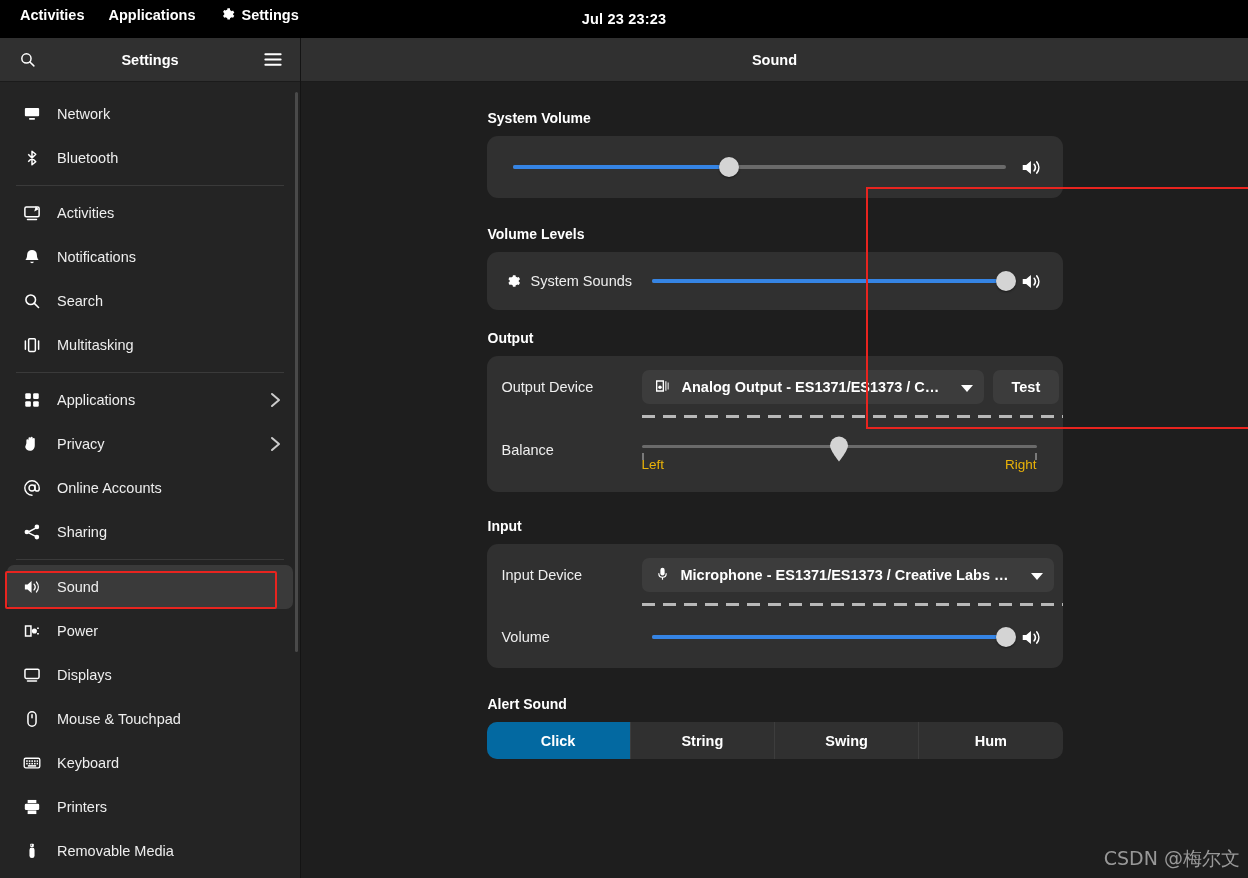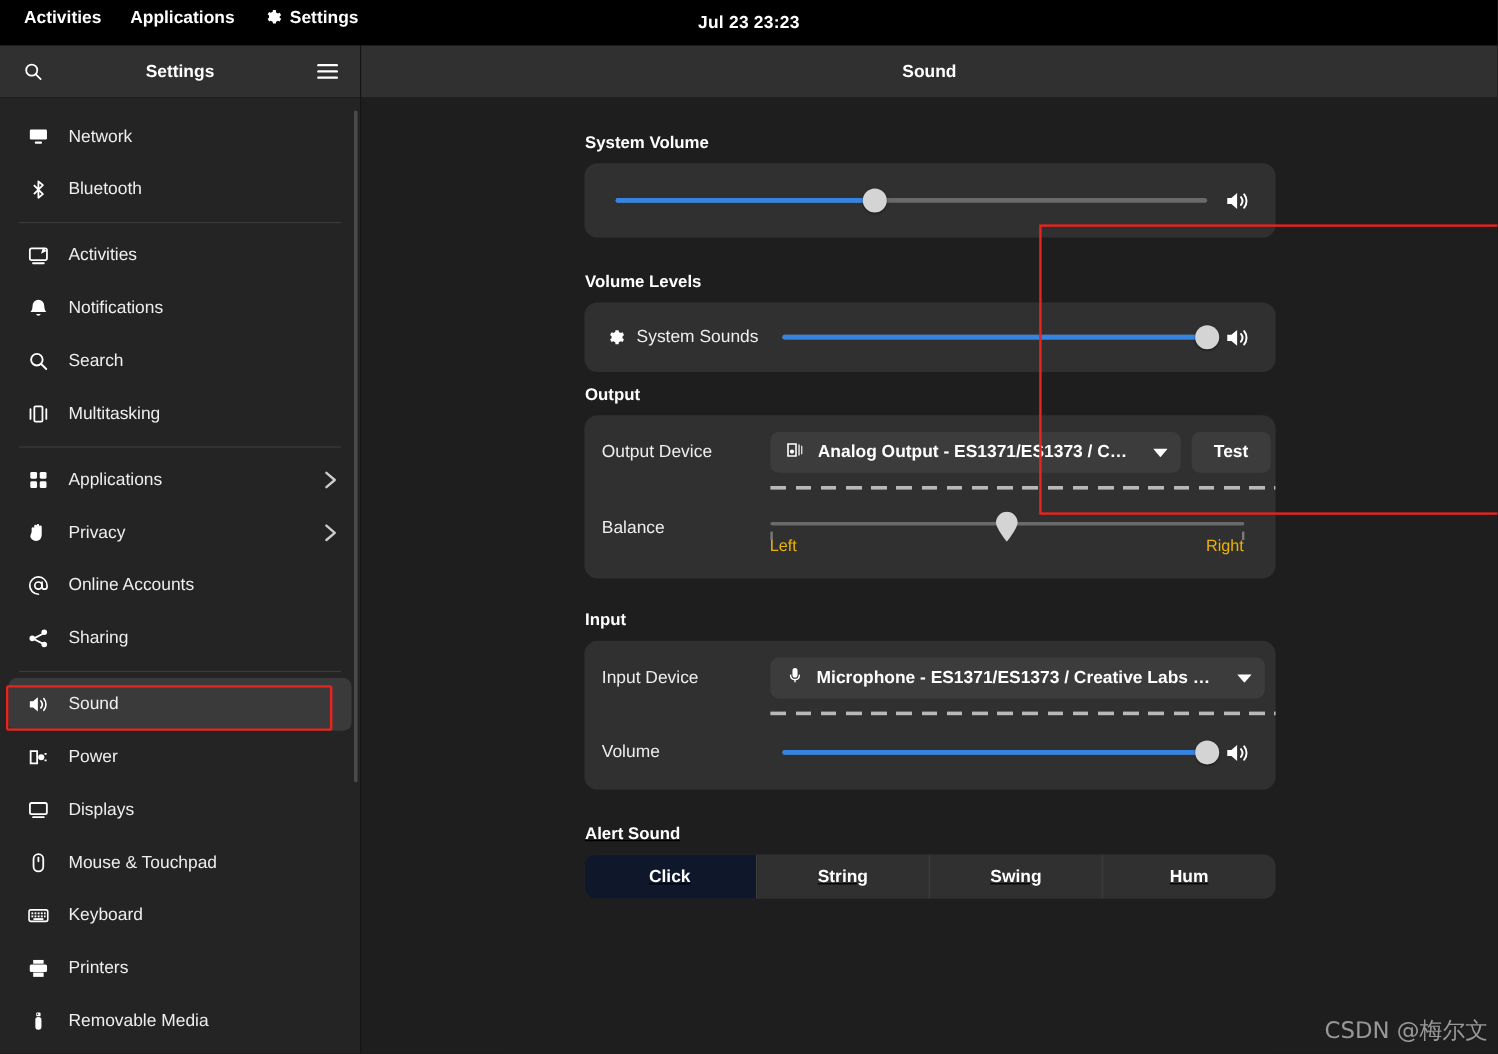--- a/index.html
+++ b/index.html
@@ -181,21 +181,21 @@
   .segmented {
     display: flex; background: #303030; border-radius: 10px; overflow: hidden;
     height: 37px;
   }
   .seg {
     flex: 1; display: flex; align-items: center; justify-content: center;
     font-size: 14.5px; font-weight: 700; color: #ffffff; cursor: pointer;
     border-right: 1px solid #3d3d3d;
   }
   .seg:last-child { border-right: none; }
-  .seg.active { background: #0f172a; }
+  .seg.active { background: #0369a1; }
 
   
   #vol-annot {
     position: absolute; left: 565px; top: 105px; width: 608px; height: 242px;
     border: 2px solid #e8241f; pointer-events: none; z-index: 9;
   }
 
   #watermark {
     position: absolute; right: 8px; bottom: 6px;
     font-size: 19px; color: #a3a3a3; opacity: .92;
@@ -485,21 +485,21 @@
                 <svg width="21" height="19" viewBox="0 0 24 22" fill="#ffffff">
                   <path d="M3 8h4l5.5-4.6v15.2L7 14H3z"></path>
                   <path d="M15.6 6.6a.95.95 0 011.35.05 7 7 0 010 8.7.95.95 0 11-1.45-1.22 5.1 5.1 0 000-6.26.95.95 0 01.1-1.27z"></path>
                   <path d="M18.7 3.9a.95.95 0 011.34.05 11.2 11.2 0 010 14.1.95.95 0 11-1.44-1.24 9.3 9.3 0 000-11.62.95.95 0 01.1-1.29z"></path>
                 </svg>
               </span>
             </div>
           </div>
         </div>
 
-        <div class="group" style="margin-top:10px;">
+        <div class="group" style="margin-top:20px;">
           <div class="group-title">Output</div>
           <div class="card">
             <div class="row" style="height:62px;padding:0 0 0 15px;">
               <span class="row-label" style="width:140px;">Output Device</span>
               <div class="dd-wrap">
                 <div class="dropdown" style="width:342px;">
                   <span>
                     <svg width="16" height="16" viewBox="0 0 24 24" fill="#ffffff">
                       <path d="M2.5 4.5h10v15h-10z" fill="none" stroke="#ffffff" stroke-width="2"></path>
                       <circle cx="7.5" cy="14" r="2.6"></circle>
@@ -571,21 +571,21 @@
                 <svg width="21" height="19" viewBox="0 0 24 22" fill="#ffffff">
                   <path d="M3 8h4l5.5-4.6v15.2L7 14H3z"></path>
                   <path d="M15.6 6.6a.95.95 0 011.35.05 7 7 0 010 8.7.95.95 0 11-1.45-1.22 5.1 5.1 0 000-6.26.95.95 0 01.1-1.27z"></path>
                   <path d="M18.7 3.9a.95.95 0 011.34.05 11.2 11.2 0 010 14.1.95.95 0 11-1.44-1.24 9.3 9.3 0 000-11.62.95.95 0 01.1-1.29z"></path>
                 </svg>
               </span>
             </div>
           </div>
         </div>
 
-        <div class="group" style="margin-top:28px;text-decoration:underline;">
+        <div class="group" style="margin-top:28px;">
           <div class="group-title">Alert Sound</div>
           <div class="segmented" id="alert-segmented">
               <div class="seg active">
                 <span>Click</span>
               </div>
               <div class="seg">
                 <span>String</span>
               </div>
               <div class="seg">
                 <span>Swing</span>

